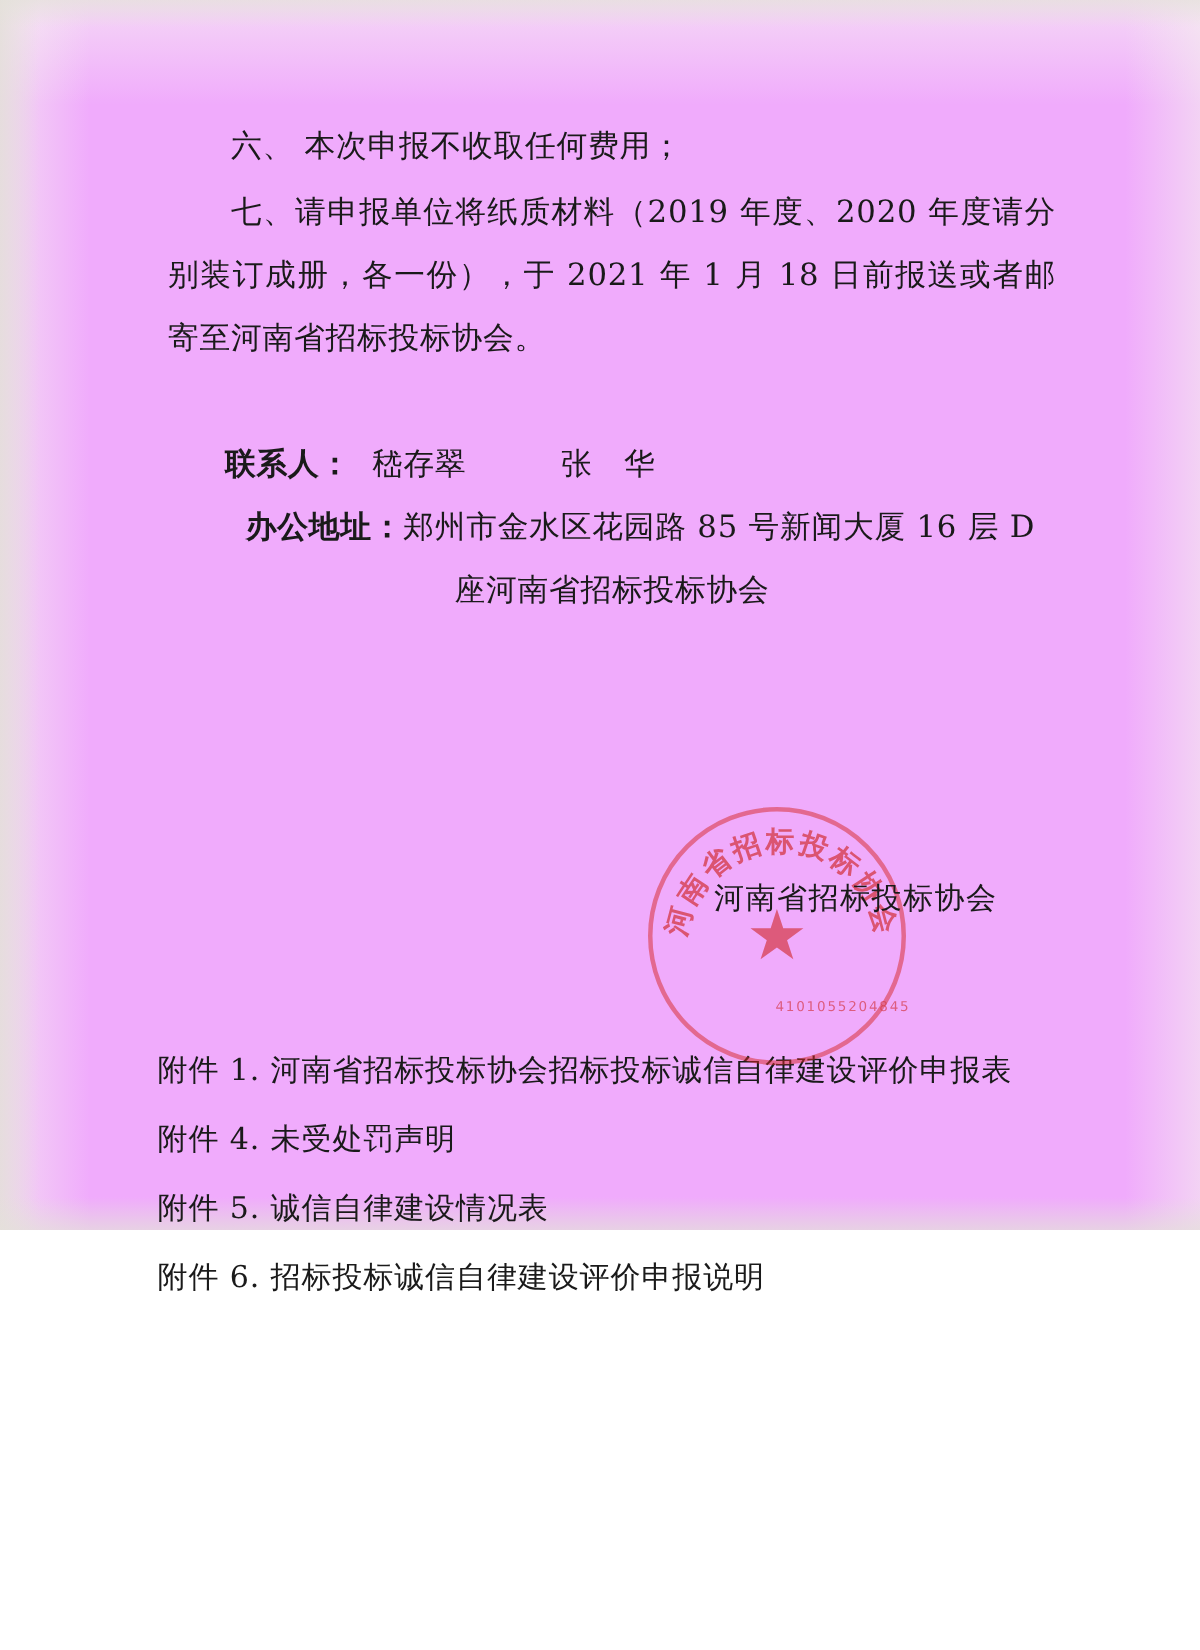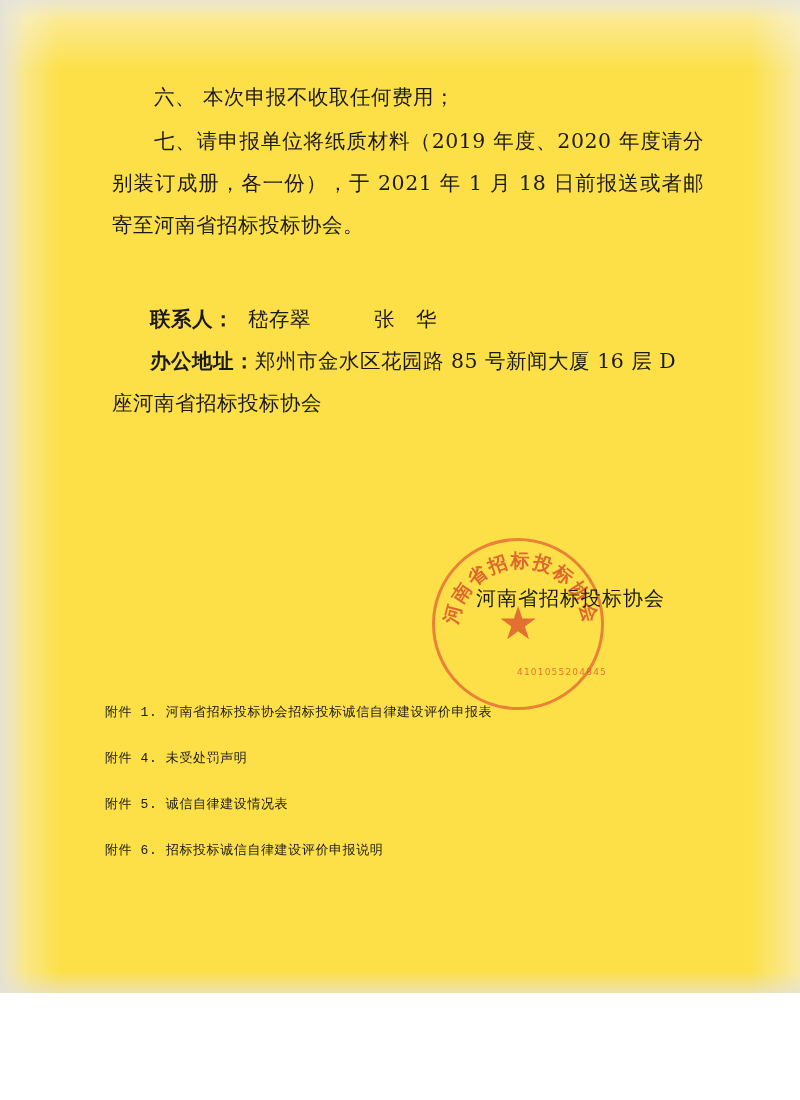--- a/index.html
+++ b/index.html
@@ -11,22 +11,22 @@
     height: 1100px;
     background: #ffffff;
     font-family: "DejaVu Serif", "Liberation Serif", serif;
     color: #1a1a1a;
     overflow: hidden;
   }
 
   .page {
     position: relative;
     width: 800px;
-    height: 993px;
-    background: #fde047;
+    height: 820px;
+    background: #f0abfc;
   }
 
   
   .scan-tint {
     position: absolute;
     inset: 0;
     background:
       linear-gradient(90deg, rgba(245,243,238,0.65) 0px, rgba(255,255,255,0) 60px),
       linear-gradient(270deg, rgba(245,243,238,0.55) 0px, rgba(255,255,255,0) 50px),
       linear-gradient(180deg, rgba(248,246,242,0.6) 0px, rgba(255,255,255,0) 70px);
@@ -48,33 +48,34 @@
     margin: 0 0 2px 0;
   }
   .para.indent {
     text-indent: 42px;
   }
 
   .contact-block {
     position: absolute;
     left: 112px;
     right: 96px;
-    top: 298px;
+    top: 288px;
   }
   .contact-line {
     font-size: 20.5px;
     line-height: 42px;
     letter-spacing: 0.5px;
     margin: 0;
   }
   .contact-line.indent {
     text-indent: 38px;
   }
   .contact-line.wrap {
     text-indent: 38px;
+    text-align: center;
   }
   .label-bold {
     font-weight: 700;
   }
   .gap-small {
     display: inline-block;
     width: 14px;
   }
 
   
@@ -143,26 +144,25 @@
   }
 
   
   .attachments {
     position: absolute;
     left: 105px;
     top: 690px;
     right: 80px;
   }
   .att-item {
-    font-size: 13px;
+    font-size: 20px;
     line-height: 46px;
     letter-spacing: 0.6px;
     margin: 0;
     white-space: nowrap;
-    font-family: Liberation Mono, monospace;
   }
 
   .edge-shadow-left {
     position: absolute;
     left: 0;
     top: 0;
     bottom: 0;
     width: 26px;
     background: linear-gradient(90deg, rgba(225,222,214,0.75), rgba(255,255,255,0));
     pointer-events: none;

